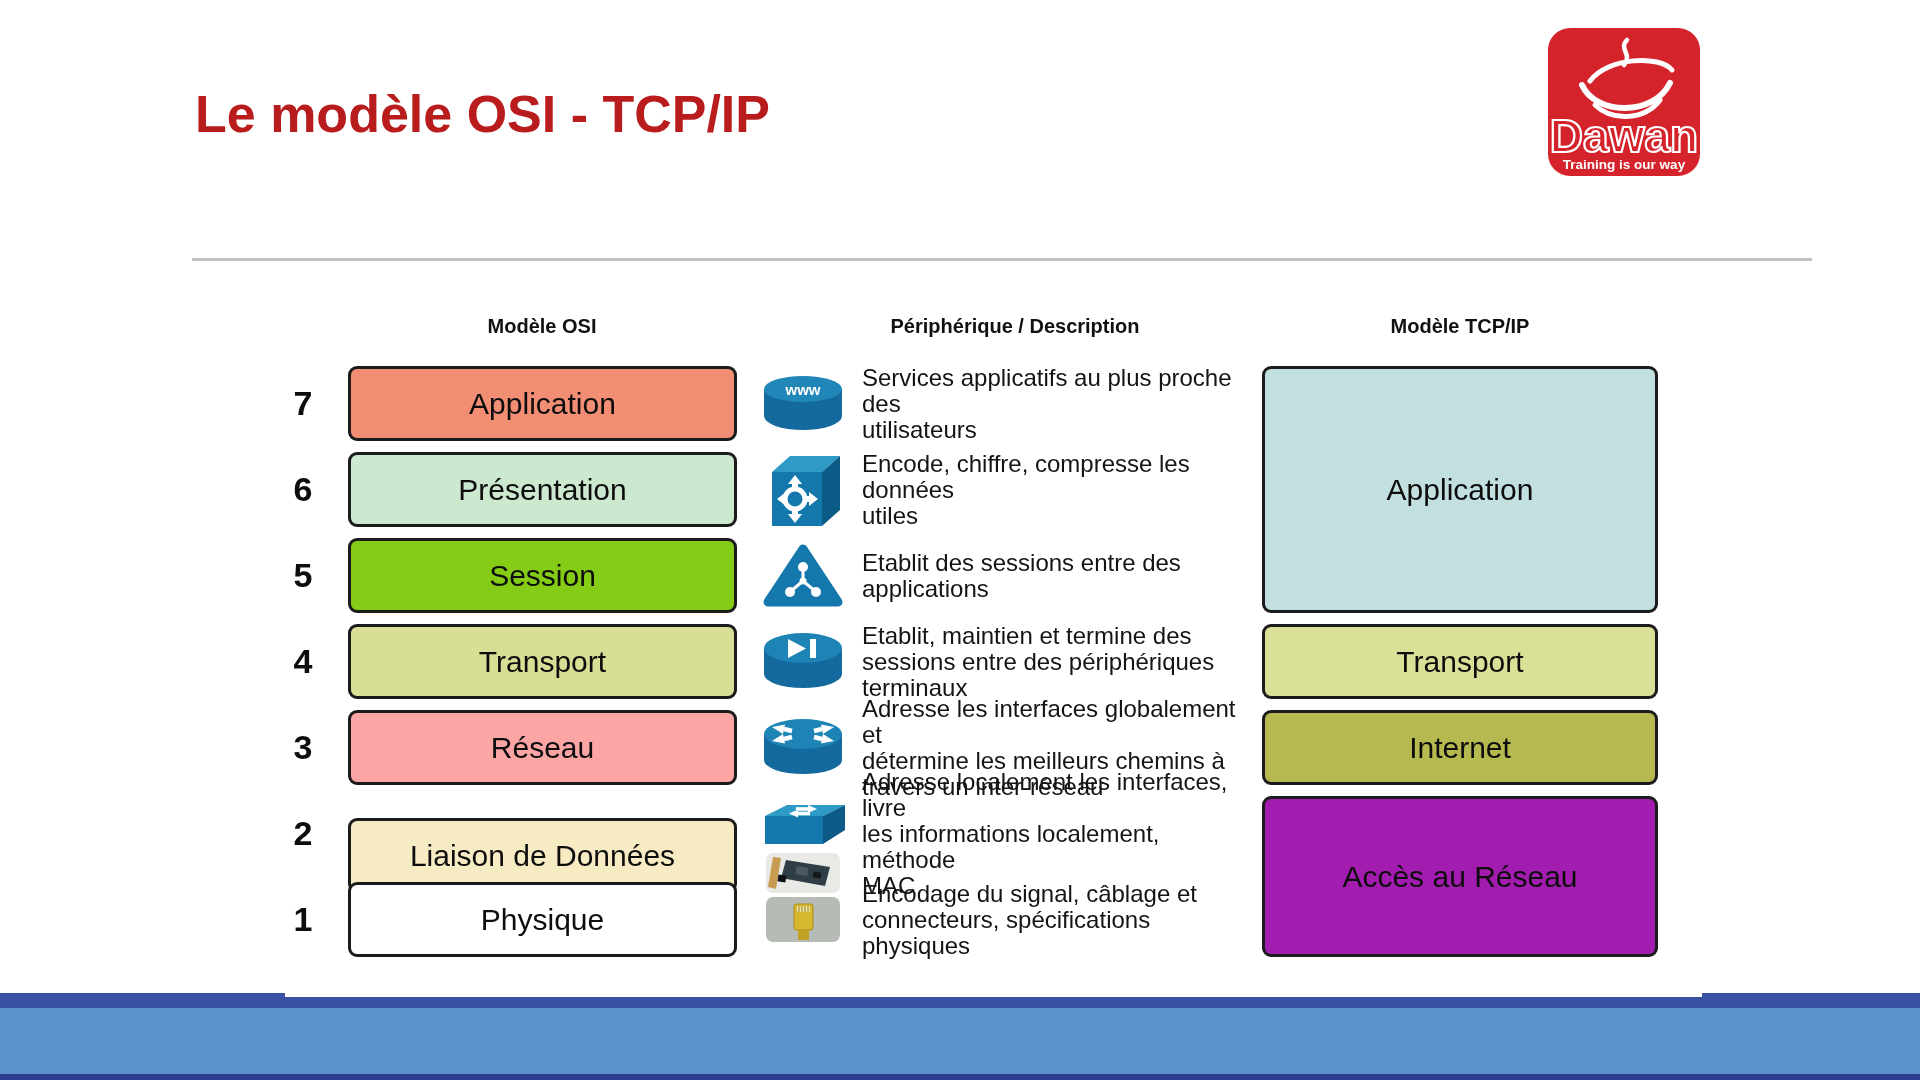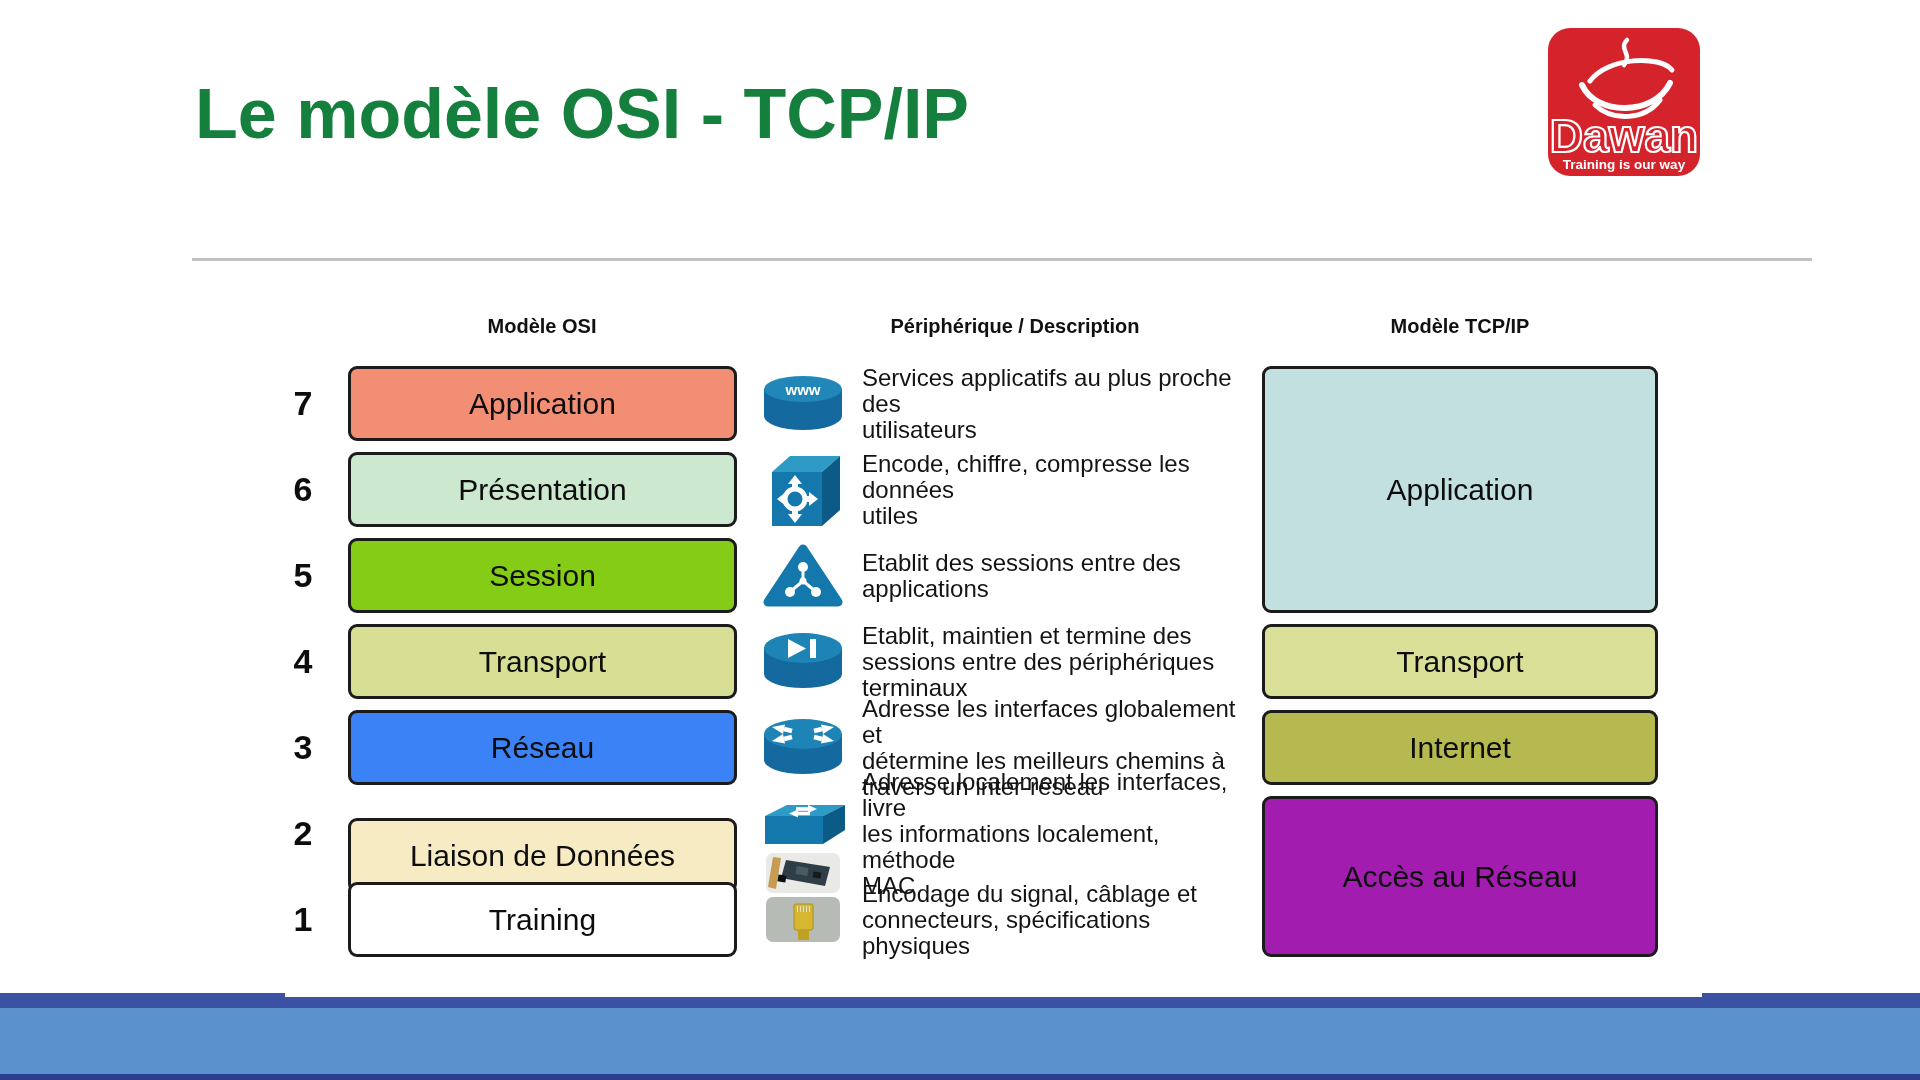--- a/index.html
+++ b/index.html
@@ -1,19 +1,19 @@
 <!DOCTYPE html>
 <html><head>
 <meta charset="utf-8">
 <style>
   html,body{margin:0;padding:0;background:#888;}
   .stage{position:relative;width:1920px;height:1080px;background:#FFFFFF;overflow:hidden;
          font-family:"Liberation Sans", sans-serif;}
-  .title{position:absolute;left:195px;top:78px;font-size:70px;line-height:72px;
-         font-weight:600;color:#15803d;letter-spacing:0;}
+  .title{position:absolute;left:195px;top:78px;font-size:52px;line-height:72px;
+         font-weight:600;color:#b91c1c;letter-spacing:0;}
   .logo{position:absolute;left:1548px;top:28px;width:152px;height:148px;border-radius:22px;}
   .divider{position:absolute;left:192px;top:258px;width:1620px;height:3px;background:#C2C2C2;}
   .colhead{position:absolute;top:308px;height:36px;font-size:20px;font-weight:bold;color:#111;
            text-align:center;line-height:36px;}
   .colhead.osi{left:342px;width:400px;}
   .colhead.mid{left:765px;width:500px;}
   .colhead.tcp{left:1260px;width:400px;}
   .osi-num{position:absolute;left:278px;width:50px;height:75px;font-size:34px;font-weight:bold;
            color:#0D0D0D;text-align:center;line-height:75px;}
   .layer-box{position:absolute;left:348px;width:389px;height:75px;border:3px solid #1B1B1B;
@@ -76,32 +76,32 @@
   <div class="layer-box" style="top: 538px; background: #84cc16;">
       <span>Session</span>
     </div>
 
   <div class="osi-num" style="top:624px">4</div>
   <div class="layer-box" style="top: 624px; background: rgb(216, 222, 148);">
       <span>Transport</span>
     </div>
 
   <div class="osi-num" style="top:710px">3</div>
-  <div class="layer-box" style="top: 710px; background: #3b82f6;">
+  <div class="layer-box" style="top: 710px; background: #fca5a5;">
       <span>Réseau</span>
     </div>
 
   <div class="osi-num" style="top:796px">2</div>
   <div class="layer-box" style="top: 796px; background: rgb(247, 235, 196); margin-top: 22px;">
       <span>Liaison de Données</span>
     </div>
 
   <div class="osi-num" style="top:882px">1</div>
   <div class="layer-box" style="top: 882px; background: rgb(255, 255, 255);">
-      <span>Training</span>
+      <span>Physique</span>
     </div>
 
   <div class="mid-row" style="top:366px">
     <div class="mid-icon">
       <svg width="90" height="60" viewBox="0 0 90 60">
         <rect x="6" y="15" width="78" height="27" fill="#14699E"></rect>
         <ellipse cx="45" cy="42" rx="39" ry="14" fill="#14699E"></ellipse>
         <ellipse cx="45" cy="15" rx="39" ry="13" fill="#2187B8"></ellipse>
         <text x="45" y="21" text-anchor="middle" font-size="15" font-weight="bold" fill="#FFFFFF">www</text>
       </svg>

